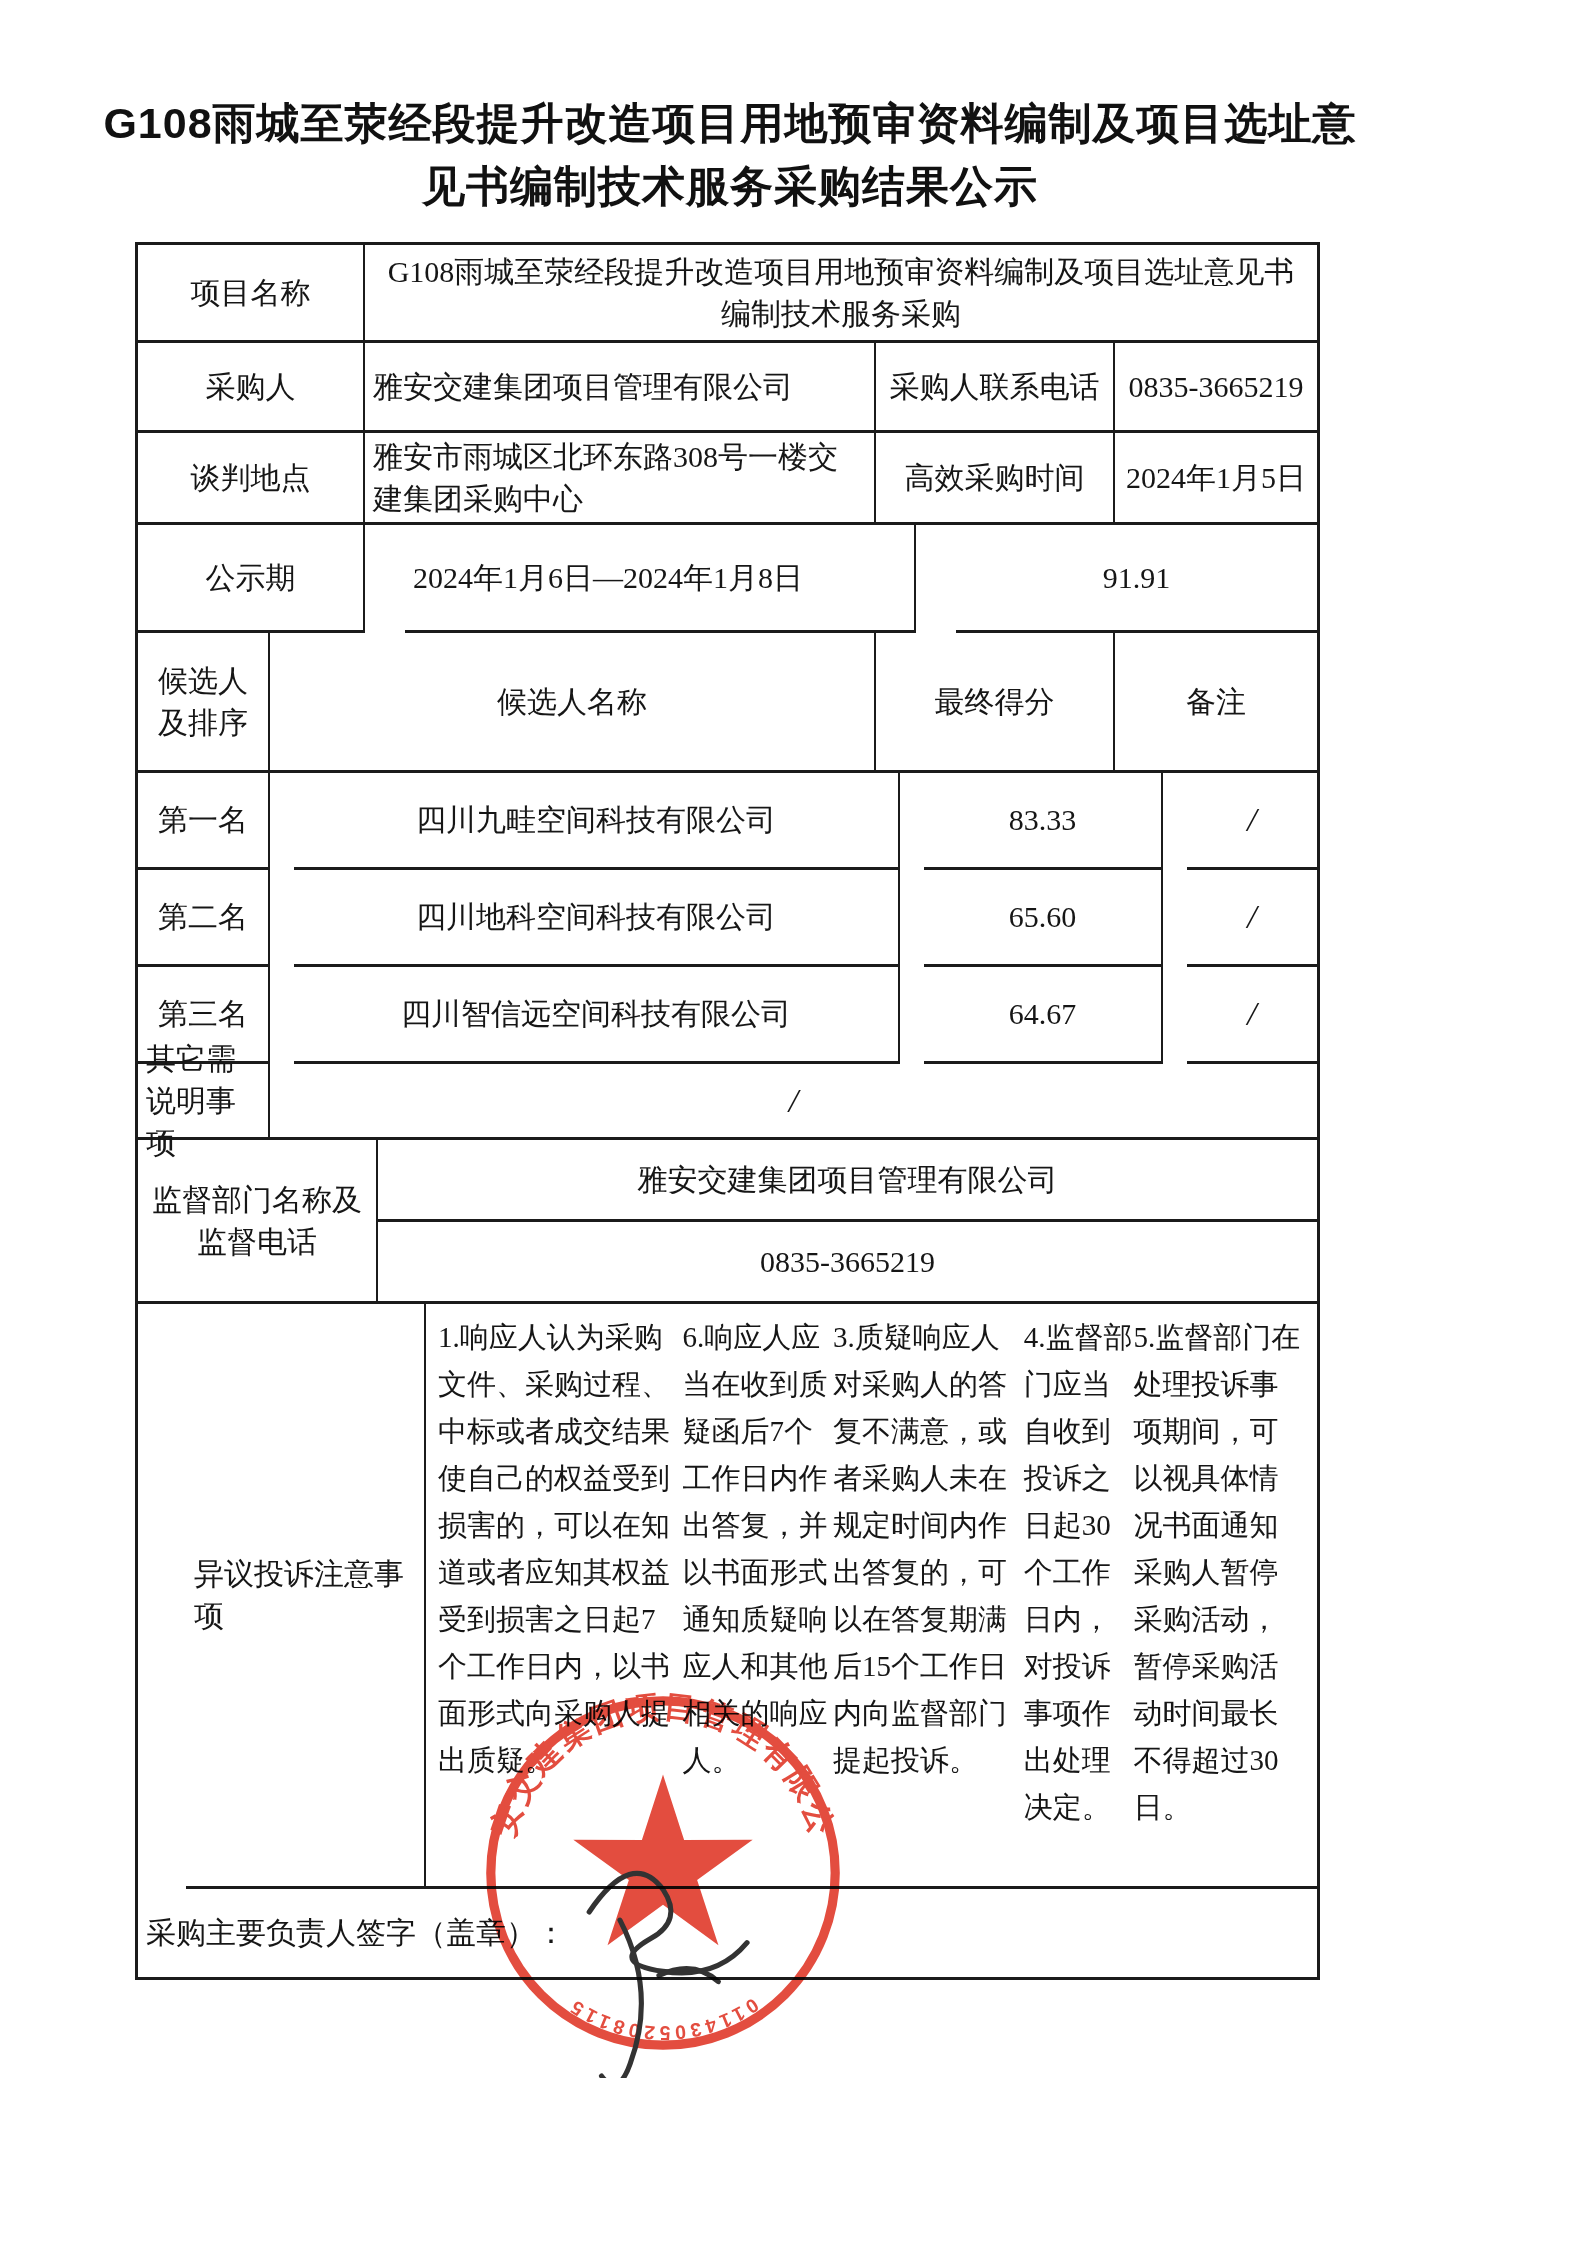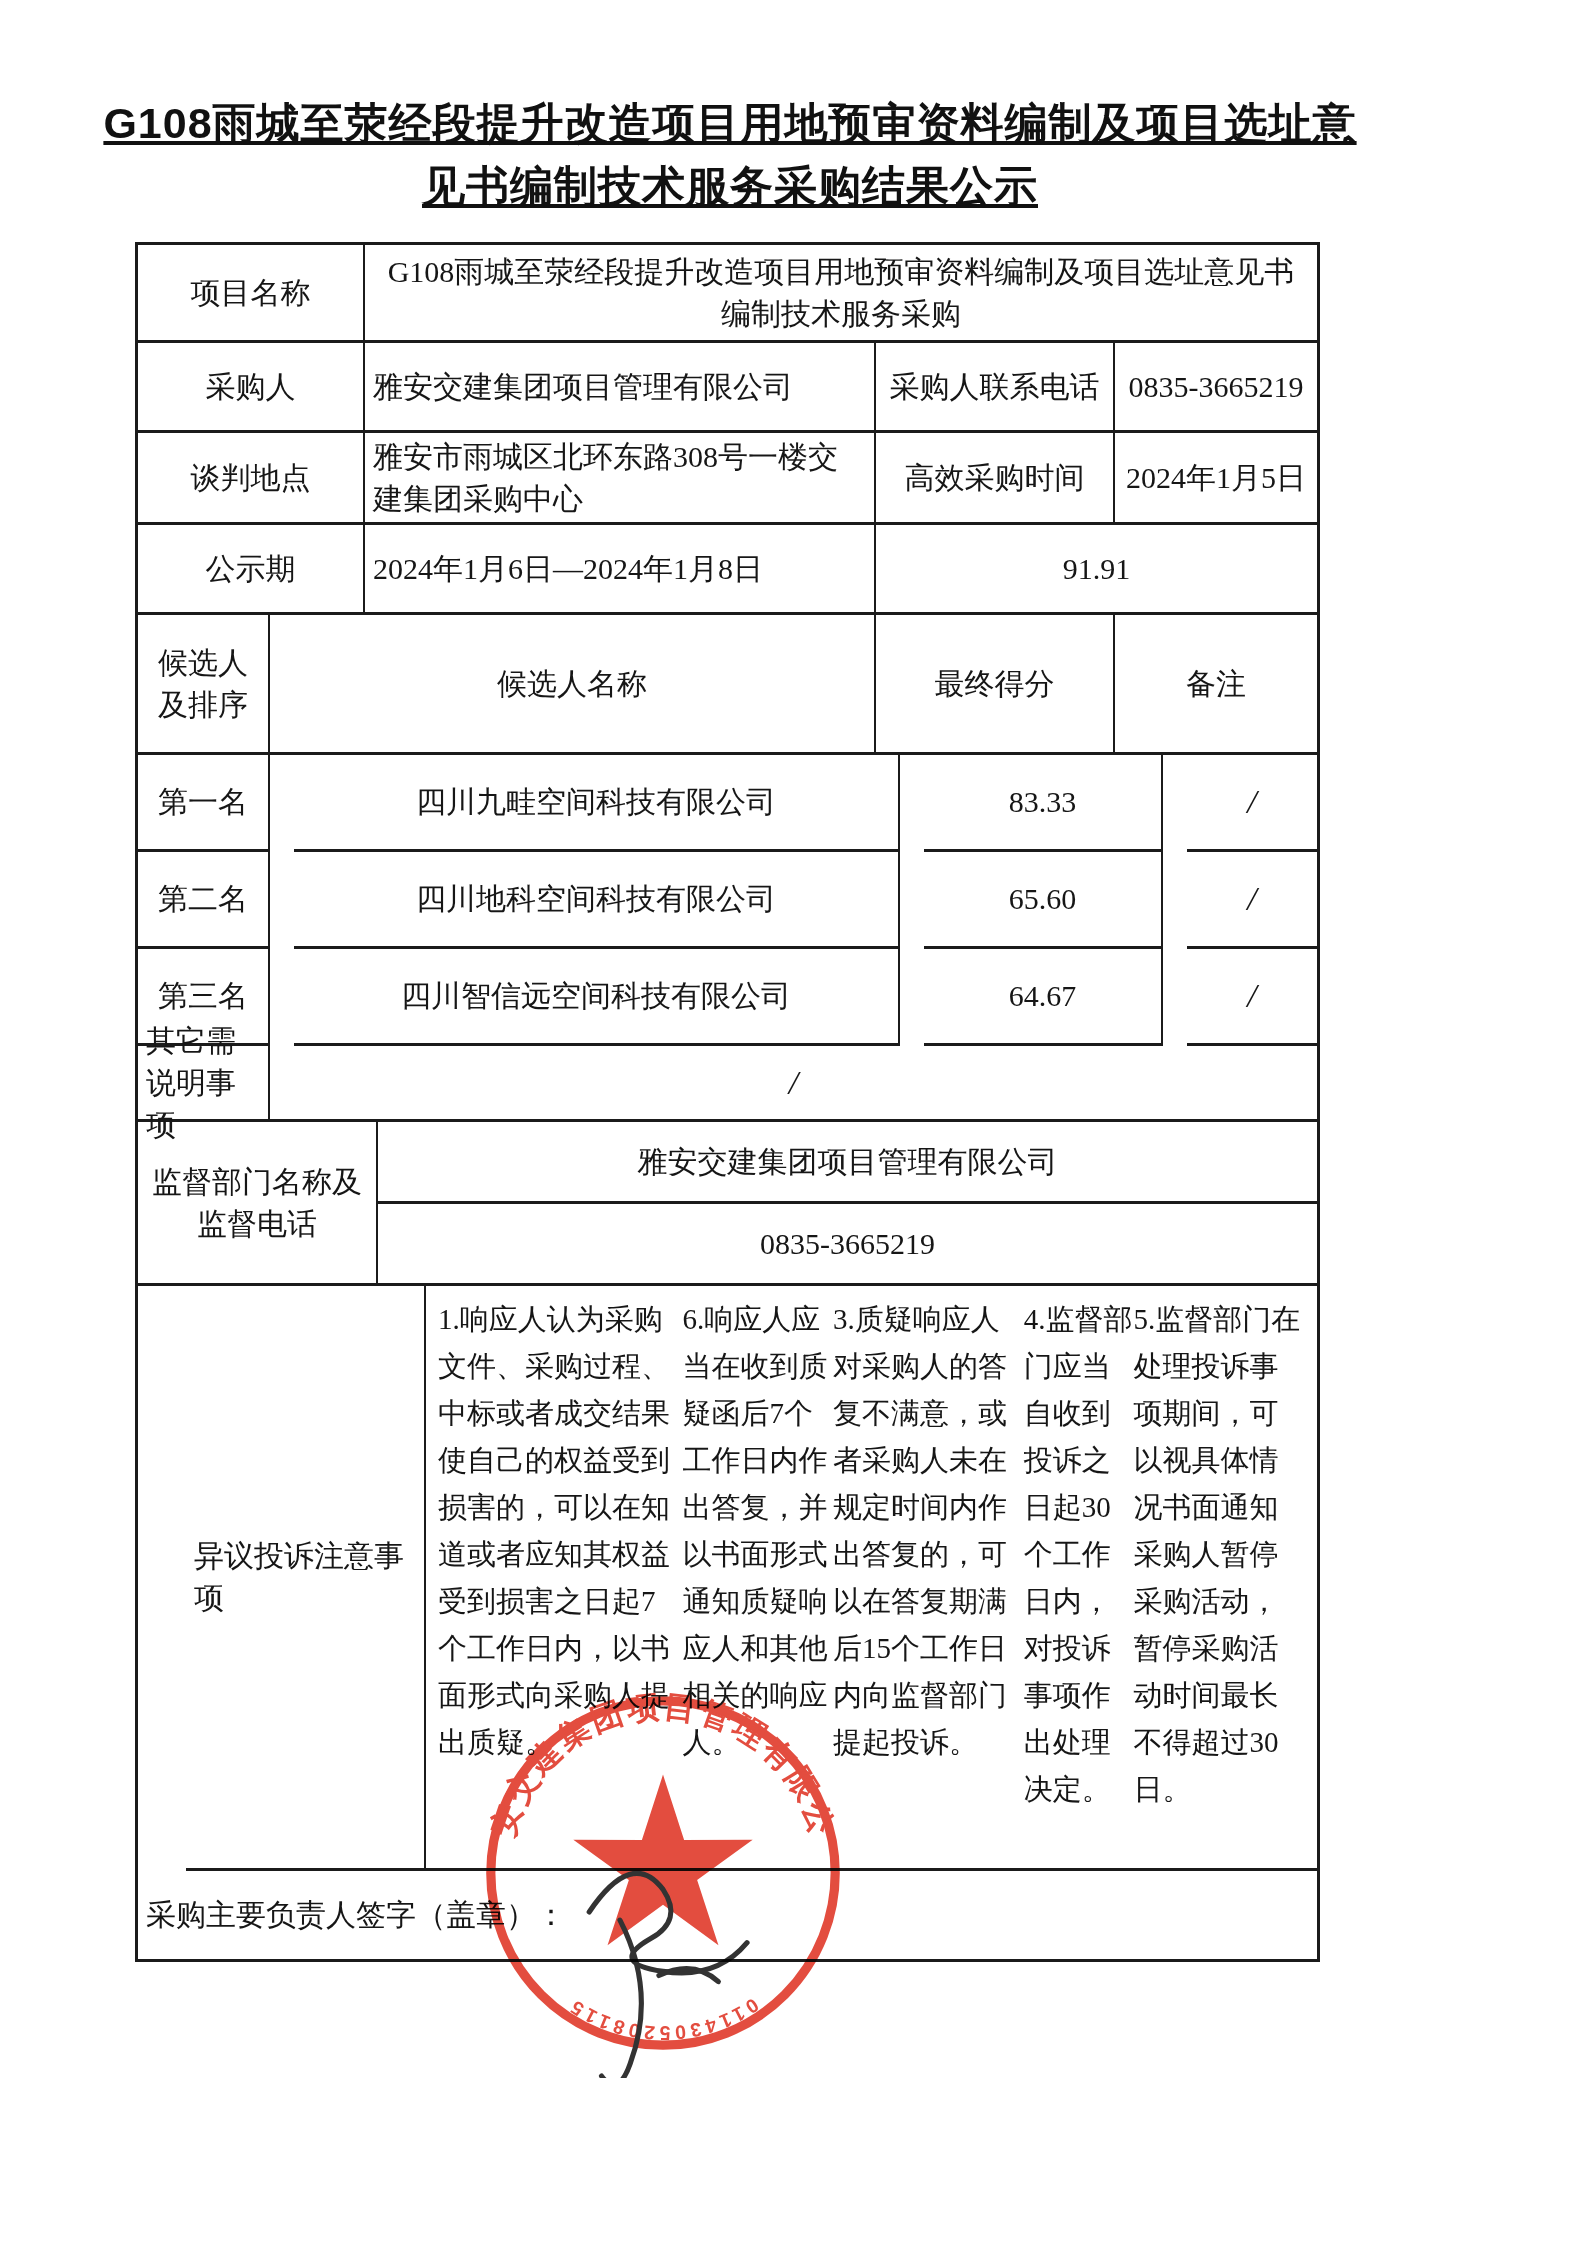--- a/index.html
+++ b/index.html
@@ -11,21 +11,20 @@
     color:#161616;
     overflow:hidden;
   }
   .doc-title{
     position:absolute;top:92px;left:98px;width:1264px;
     text-align:center;
     font-family:"Liberation Sans","DejaVu Sans",sans-serif;
     font-weight:bold;
     font-size:43px;line-height:63px;letter-spacing:1px;
     color:#111;
-    text-decoration:underline;
   }
   .tbl{
     position:absolute;left:135px;top:242px;width:1185px;
     border:3px solid #1b1b1b;
     box-sizing:border-box;
     background:transparent;
   }
   .row{display:flex;align-items:stretch;}
   .cell{
     box-sizing:border-box;
@@ -37,21 +36,21 @@
   .br{border-right:2px solid #1b1b1b;}
   .bb{border-bottom:3px solid #1b1b1b;}
   .w-a{width:227px;}
   .w-b{width:511px;}
   .w-c{width:239px;}
   .w-d{flex:1;}
   .w-a2{width:132px;}
   .w-b2{width:606px;}
   .w-a3{width:240px;}
   .w-rest{flex:1;}
-  .h1{height:98px;border-radius:20px;} .h2{height:90px;} .h3{height:92px;} .h4{height:90px;}
+  .h1{height:98px;border-radius:20px;} .h2{height:90px;} .h3{height:92px;} .h4{height:108px;gap:40px;}
   .h-hdr{height:140px;} .h-rank{height:97px;gap:24px;} .h-other{height:76px;}
   .h-sup{height:164px;} .h-sup-sub{height:82px;} .h-obj{height:585px;} .h-sign{height:88px;}
   .left-al{justify-content:flex-start;text-align:left;}
   .slash{font-size:34px;font-style:italic;}
   .obj-label{align-items:center;margin-left:48px;}
   .obj-content{
     align-items:flex-start;justify-content:center;
     text-align:left;font-size:29px;line-height:47px;padding:10px 12px;
   }
   .obj-item{display:block;}

